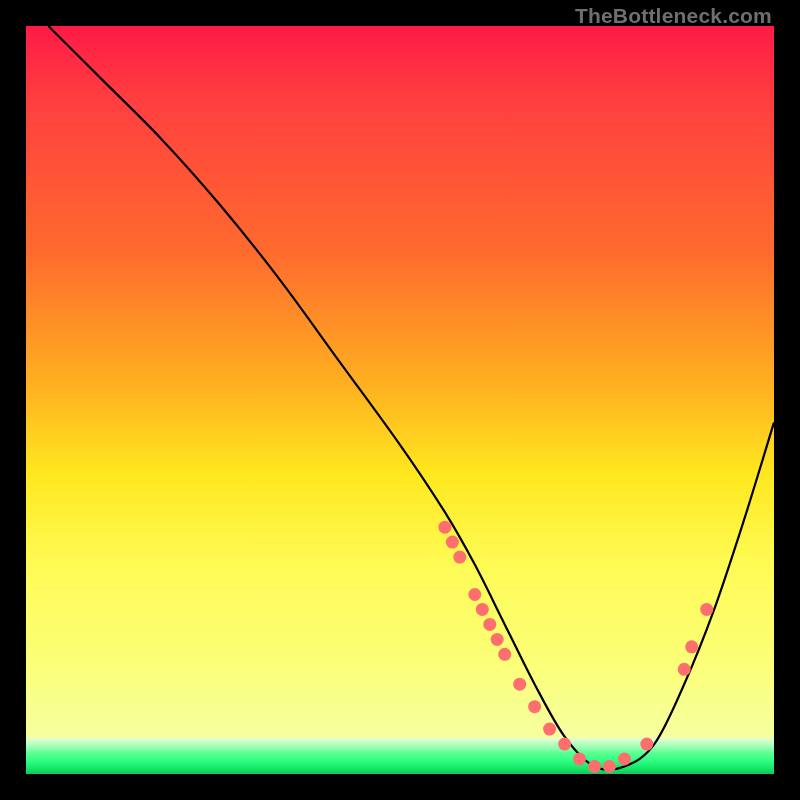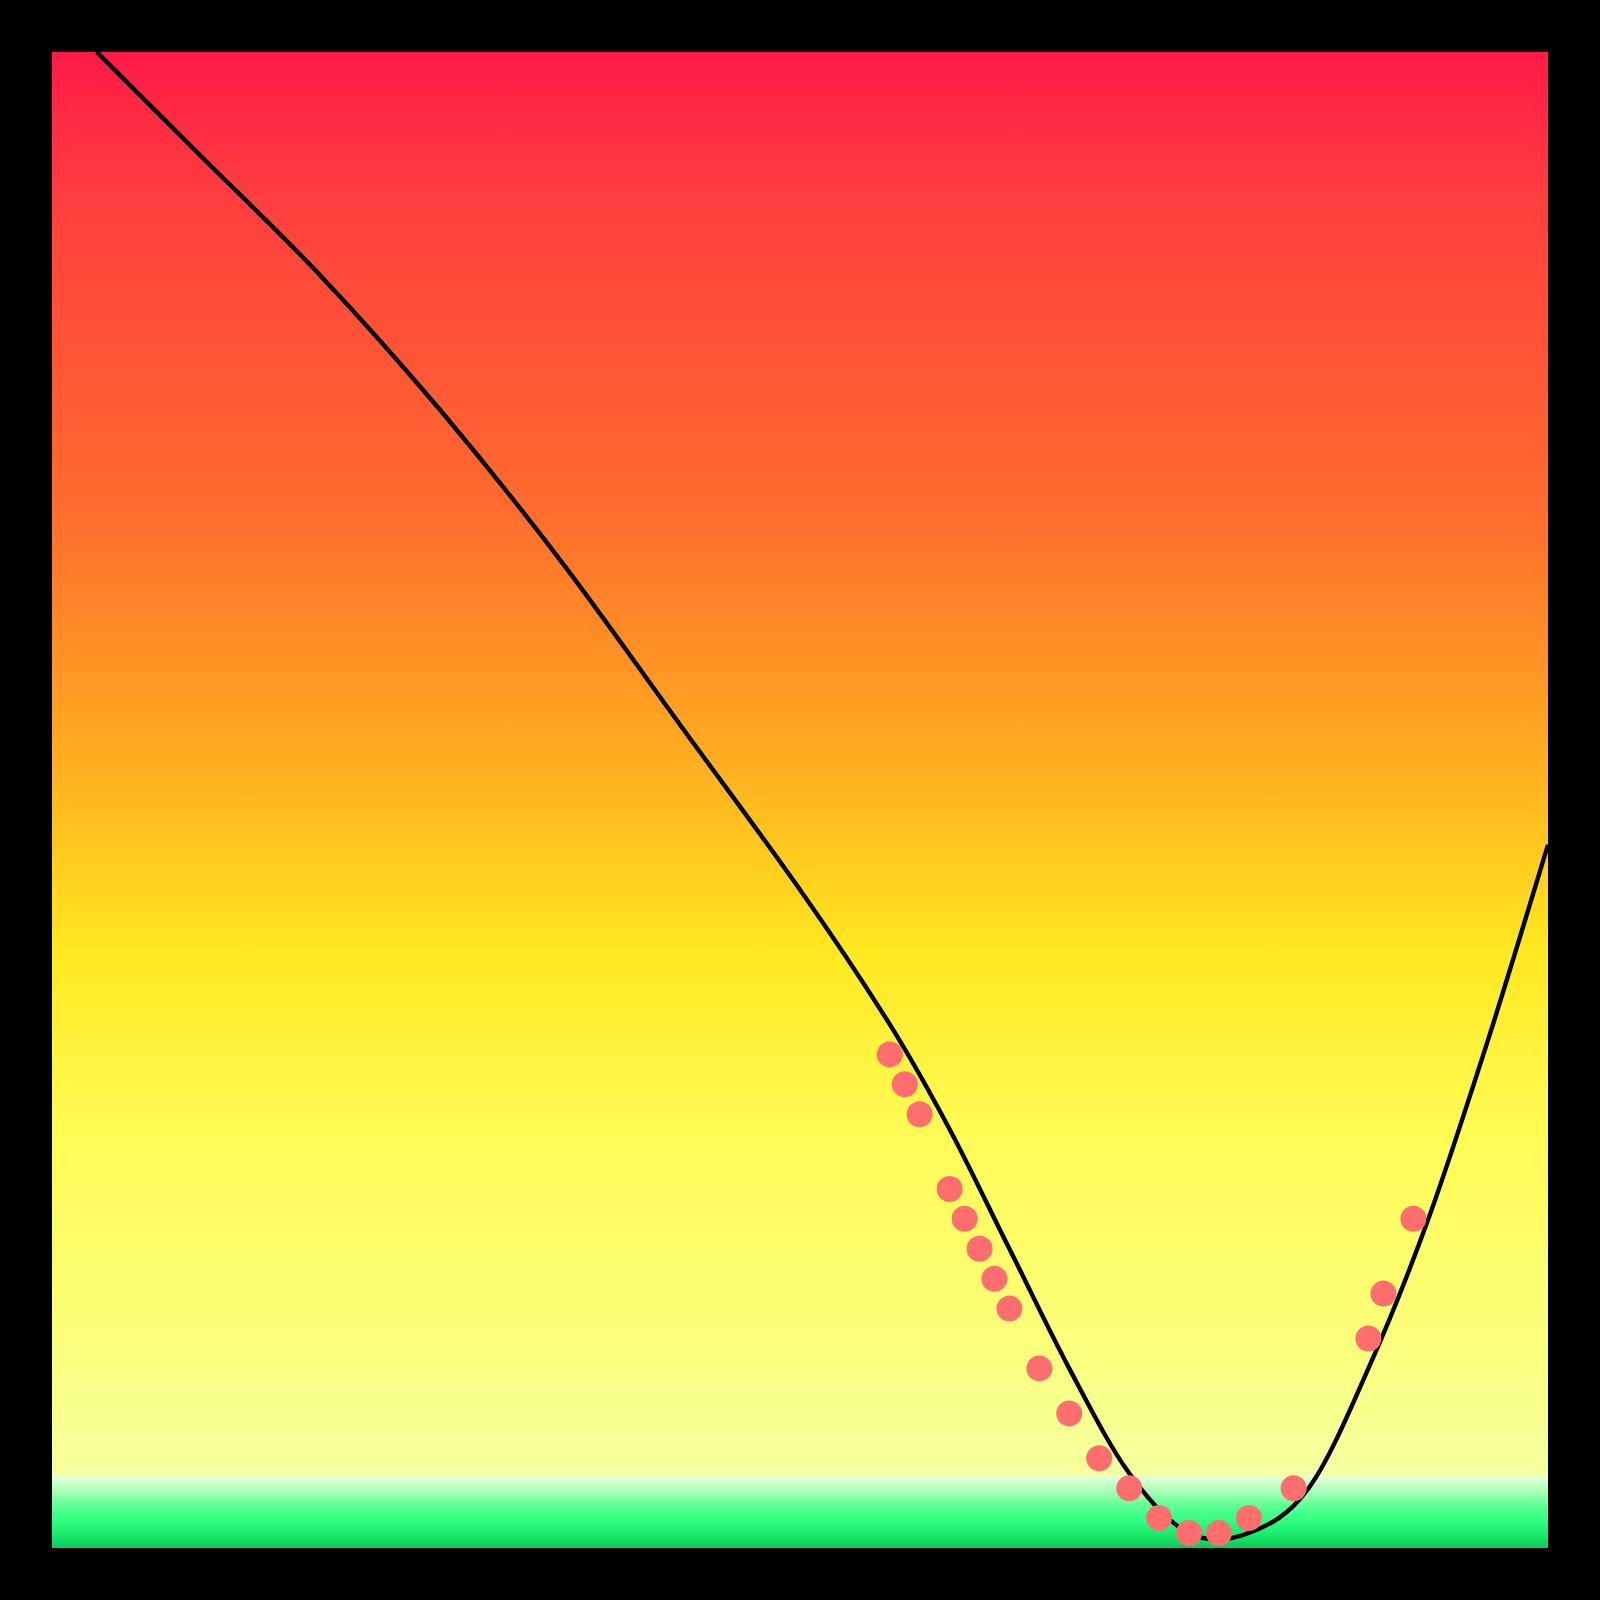--- a/index.html
+++ b/index.html
@@ -84,13 +84,14 @@
           <circle cx="568.5" cy="740.5" r="6.5" fill="#ff6e6e"></circle>
           <circle cx="583.4" cy="740.5" r="6.5" fill="#ff6e6e"></circle>
           <circle cx="598.4" cy="733.0" r="6.5" fill="#ff6e6e"></circle>
           <circle cx="620.8" cy="718.1" r="6.5" fill="#ff6e6e"></circle>
           <circle cx="658.2" cy="643.3" r="6.5" fill="#ff6e6e"></circle>
           <circle cx="665.7" cy="620.8" r="6.5" fill="#ff6e6e"></circle>
           <circle cx="680.7" cy="583.4" r="6.5" fill="#ff6e6e"></circle>
         </g>
     </svg>
   </div>
+  <div class="watermark">TheBottleneck.com</div>
 </div>
 
 </body></html>

